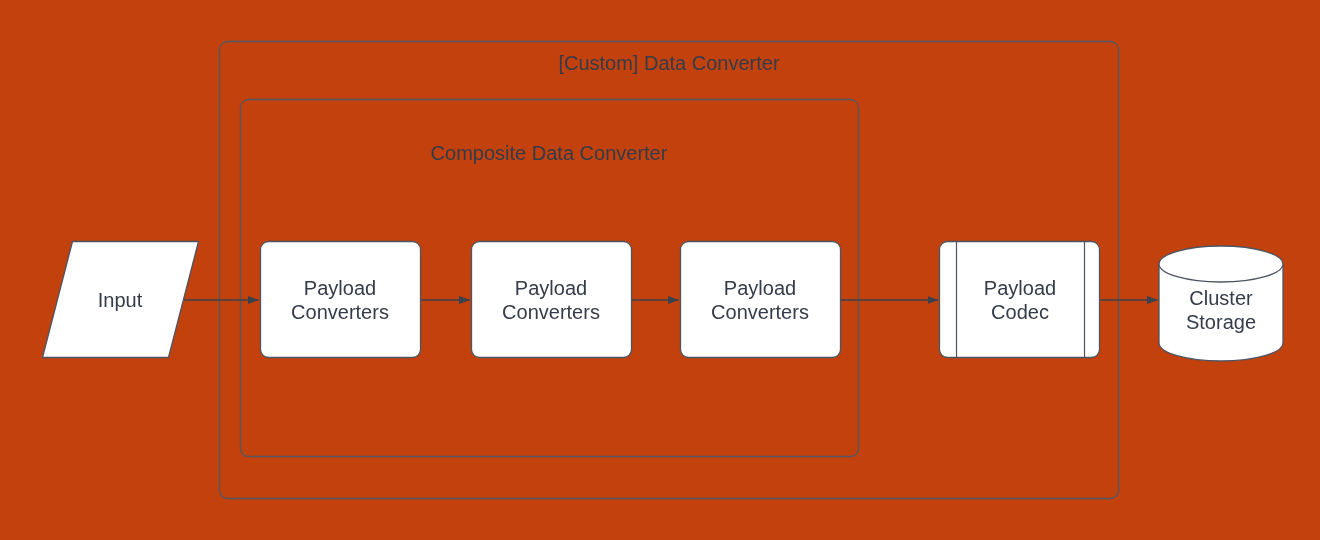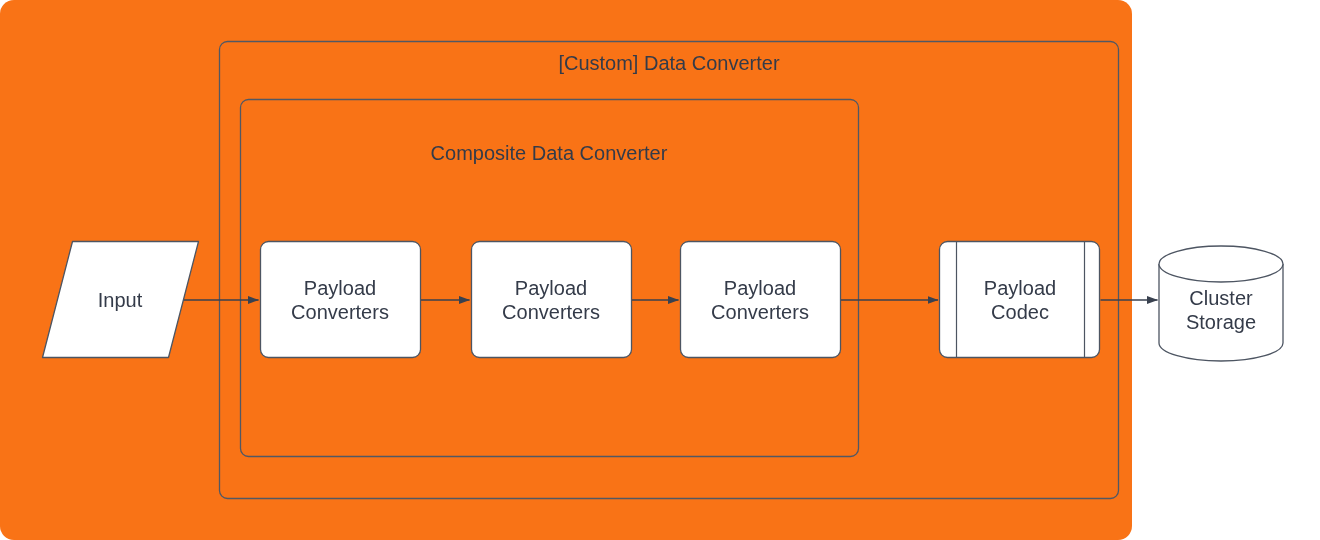--- a/index.html
+++ b/index.html
@@ -2,25 +2,24 @@
 <html><head>
 <meta charset="utf-8">
 <style>
   html, body {
     margin: 0;
     padding: 0;
     background: #ffffff;
   }
   .canvas {
     position: relative;
-    width: 1132px;
+    width: 1320px;
     height: 540px;
-    background: #f97316;
+    background: #c2410c;
     font-family: "Liberation Sans", sans-serif;
-    border-radius: 14px;
   }
   svg { display: block; }
   .shape {
     fill: #ffffff;
     stroke: #4d5562;
     stroke-width: 1.3;
   }
   .container-shape {
     fill: none;
     stroke: #515864;

